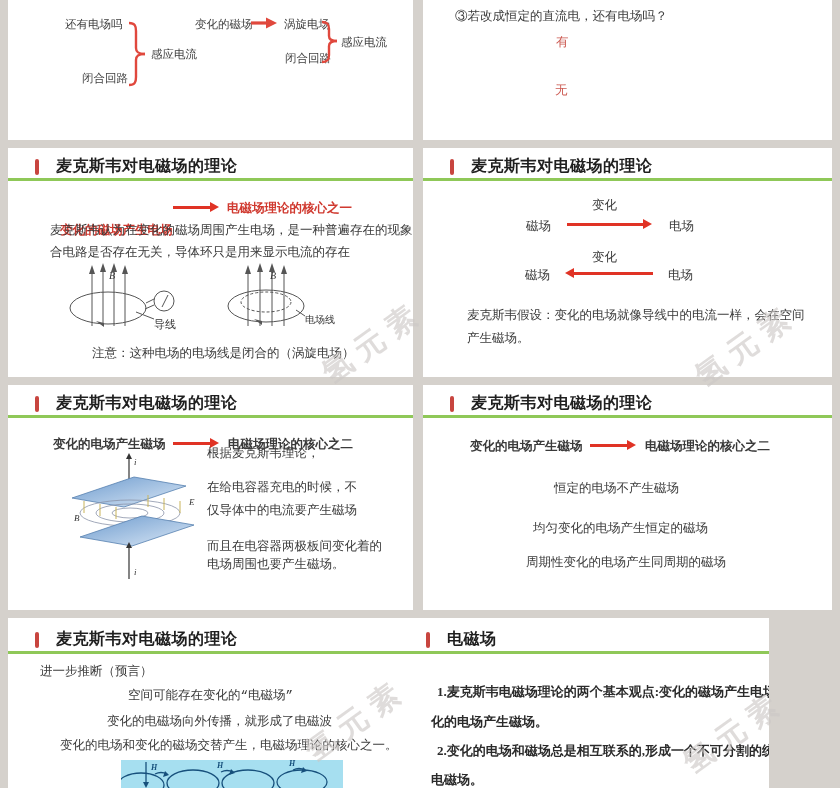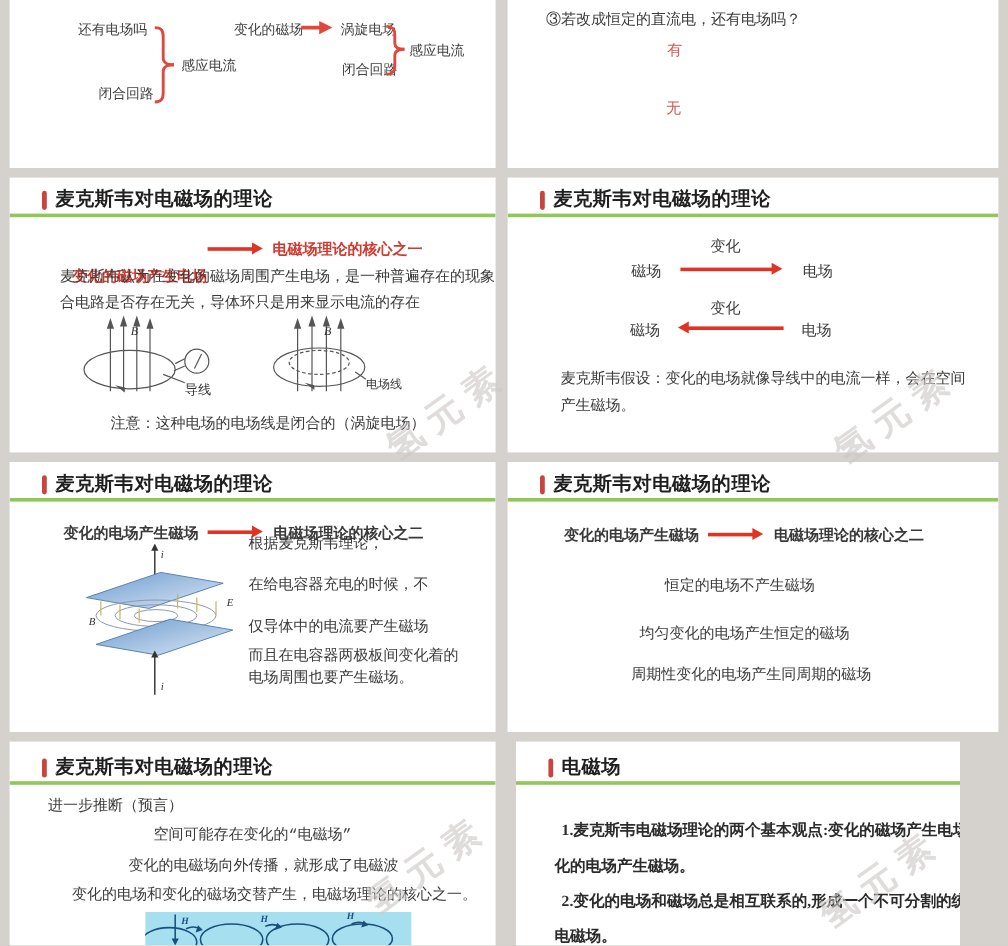--- a/index.html
+++ b/index.html
@@ -9,32 +9,32 @@
     font-family:"Liberation Sans", sans-serif;
   }
   .slide { position:absolute; background:#ffffff; overflow:hidden; }
   #s1 { left:8px;   top:0;     width:405px; height:140px; }
   #s2 { left:423px; top:0;     width:409px; height:140px; }
   #s3 { left:8px;   top:148px; width:405px; height:229px; }
   #s4 { left:423px; top:148px; width:409px; height:229px; }
   #s5 { left:8px;   top:385px; width:405px; height:225px; }
   #s6 { left:423px; top:385px; width:409px; height:225px; }
   #s7 { left:8px;   top:618px; width:405px; height:170px; }
-  #s8 { left:430px; top:618px; width:370px; height:170px; }
+  #s8 { left:399px; top:618px; width:370px; height:170px; }
 
   .t { position:absolute; white-space:nowrap; }
   .abs { position:absolute; }
   .serif { font-family:"Liberation Serif", serif; }
   .body-text { font-family:Liberation Mono, monospace; font-size:12.5px; color:#3a3a3a; }
   .small-text { font-family:"Liberation Serif", serif; font-size:11.5px; color:#3f3f3f; }
   .red { color:#d03a30; }
   .soft-red { color:#cc5a52; }
   .bold { font-weight:bold; }
 
-  .title-row { position:absolute; left:27px; top:8px; display:flex; align-items:center; gap:7px; }
+  .title-row { position:absolute; left:27px; top:8px; display:flex; align-items:center; gap:17px; }
   .tbar { width:4px; height:16px; background:#c8453f; border-radius:2px; }
   .ttext { font-size:16px; font-weight:bold; color:#1f1f1f; letter-spacing:0.5px; }
   .gline { position:absolute; left:0; top:30px; width:100%; height:3px; background:#8fc858; }
 
   .arrow { position:absolute; height:3px; background:#e03325; }
   .arrow::after {
     content:""; position:absolute; right:-8px; top:-4px; width:0; height:0;
     border-left:9px solid #e03325; border-top:5.5px solid transparent; border-bottom:5.5px solid transparent;
   }
   .arrow.left::after { display:none; }
@@ -157,21 +157,21 @@
   <div class="title-row">
     <div class="tbar"></div>
     <div class="ttext">麦克斯韦对电磁场的理论</div>
   </div>
   <div class="gline"></div>
   <span class="t serif bold" style="left:45px; top:51px; font-size:12.5px; color:#3a3a3a;">变化的电场产生磁场</span>
   <div class="arrow" style="left:165px; top:57px; width:38px;"></div>
   <span class="t serif bold" style="left:220px; top:51px; font-size:12.5px; color:#3a3a3a;">电磁场理论的核心之二</span>
   <span class="t body-text" style="left:199px; top:60px;">根据麦克斯韦理论，</span>
   <span class="t body-text" style="left:199px; top:94px;">在给电容器充电的时候，不</span>
-  <span class="t body-text" style="left:199px; top:117px;margin-top:12px;">仅导体中的电流要产生磁场</span>
+  <span class="t body-text" style="left:199px; top:117px;">仅导体中的电流要产生磁场</span>
   <span class="t body-text" style="left:199px; top:153px;">而且在电容器两极板间变化着的</span>
   <span class="t body-text" style="left:199px; top:171px;">电场周围也要产生磁场。</span>
 
   <svg class="abs" style="left:40px; top:68px;" width="155" height="130">
     <defs>
       <linearGradient id="pg" x1="0" y1="0" x2="1" y2="1">
         <stop offset="0" stop-color="#6d9bce"></stop>
         <stop offset="1" stop-color="#dbe8f6"></stop>
       </linearGradient>
     </defs>

